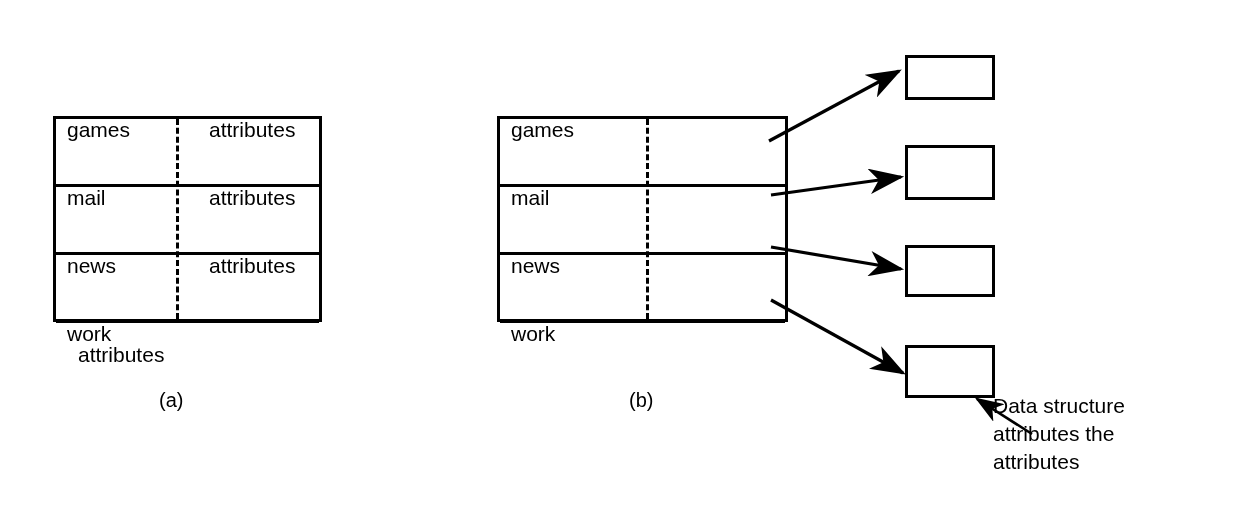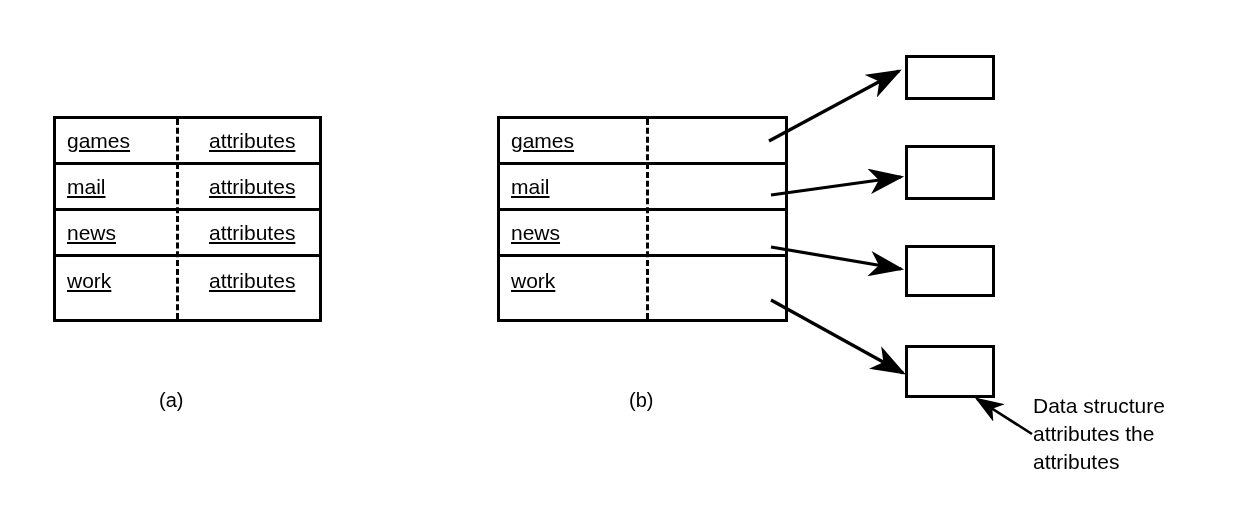--- a/index.html
+++ b/index.html
@@ -17,28 +17,28 @@
   }
   .table-box {
     position: absolute;
     box-sizing: border-box;
     border: 3px solid #000000;
     background: #ffffff;
   }
   .trow {
     position: relative;
     box-sizing: border-box;
-    height: 46px;
+    height: 68px;
     border-bottom: 3px solid #000000;
     display: flex;
-    align-items: center;
-    text-decoration: underline;
+    align-items: flex-start;
   }
   .trow:last-child {
     border-bottom: none;
+    flex-direction: column;
   }
   .cell-key, .cell-val {
     font-size: 21px;
     color: #000000;
     line-height: 1;
     white-space: nowrap;
   }
   .cell-key {
     padding-left: 11px;
   }
@@ -153,19 +153,19 @@
     </defs>
 
     <line x1="769" y1="141" x2="899" y2="71" stroke="#000000" stroke-width="3.2" marker-end="url(#arrowhead)"></line>
     <line x1="771" y1="195" x2="901" y2="177" stroke="#000000" stroke-width="3.2" marker-end="url(#arrowhead)"></line>
     <line x1="771" y1="247" x2="901" y2="269" stroke="#000000" stroke-width="3.2" marker-end="url(#arrowhead)"></line>
     <line x1="771" y1="300" x2="903" y2="373" stroke="#000000" stroke-width="3.2" marker-end="url(#arrowhead)"></line>
 
     <line x1="1032" y1="434" x2="977" y2="399" stroke="#000000" stroke-width="2.6" marker-end="url(#arrowhead)"></line>
   </svg>
 
-  <div class="caption" style="left:1033px; top:392px;">
+  <div class="caption" style="left:993px; top:392px;">
     <div>Data structure</div>
     <div>attributes the</div>
     <div>attributes</div>
   </div>
 
 </div>
 
 </body></html>

